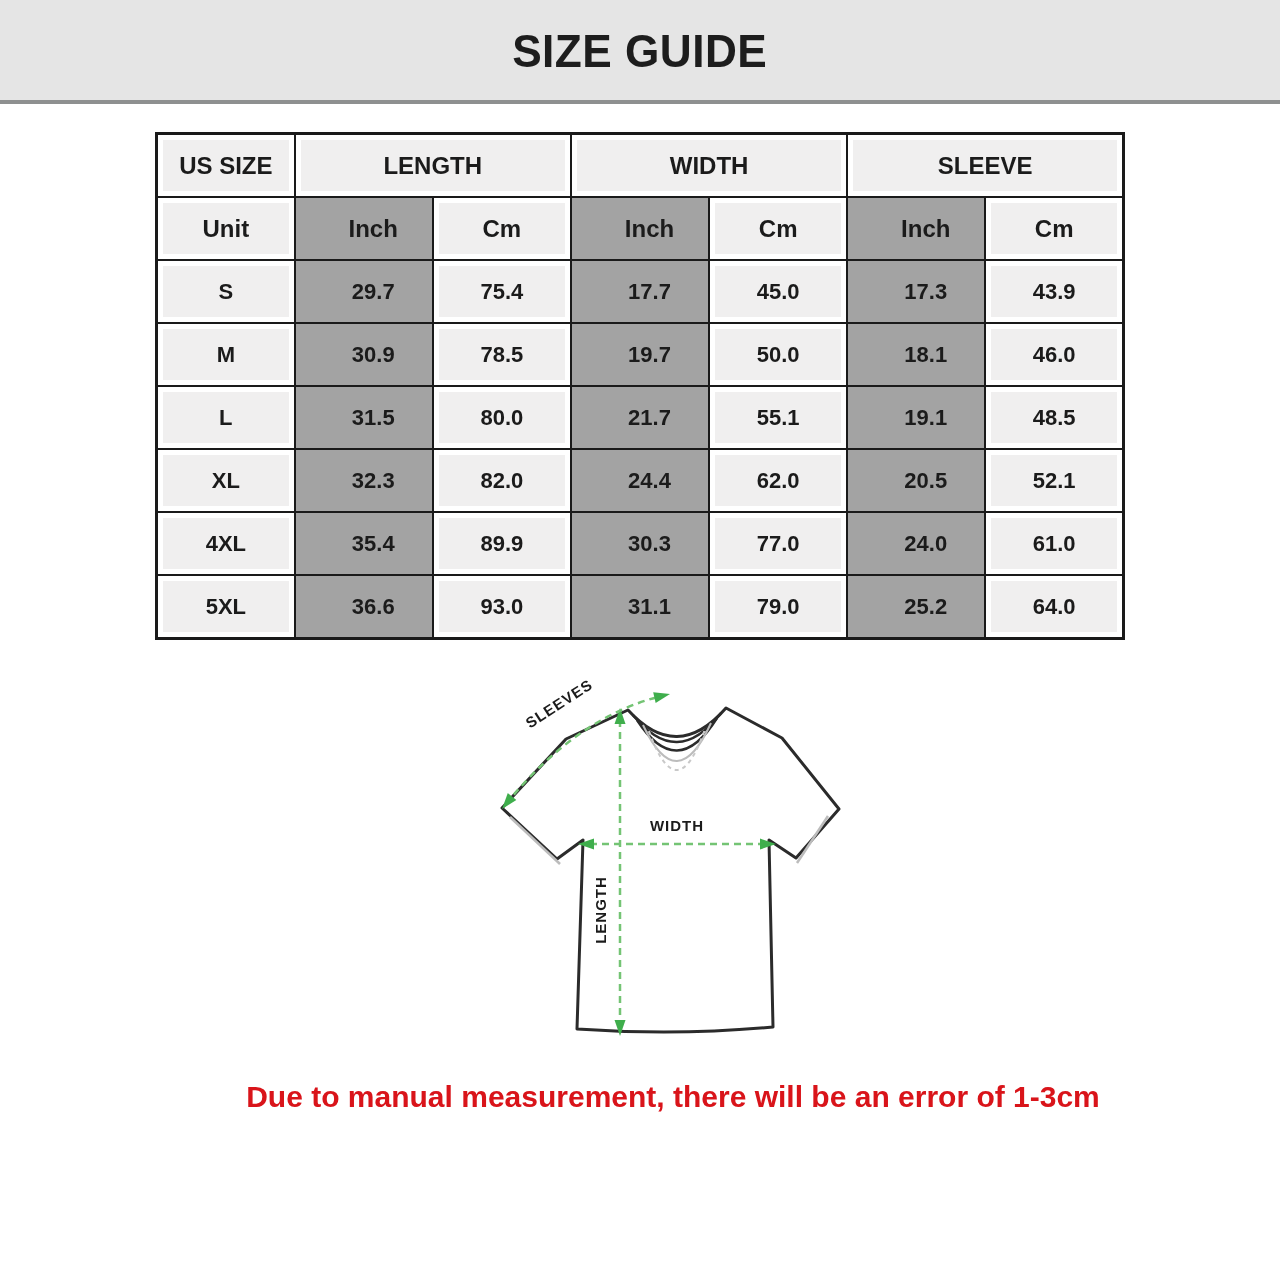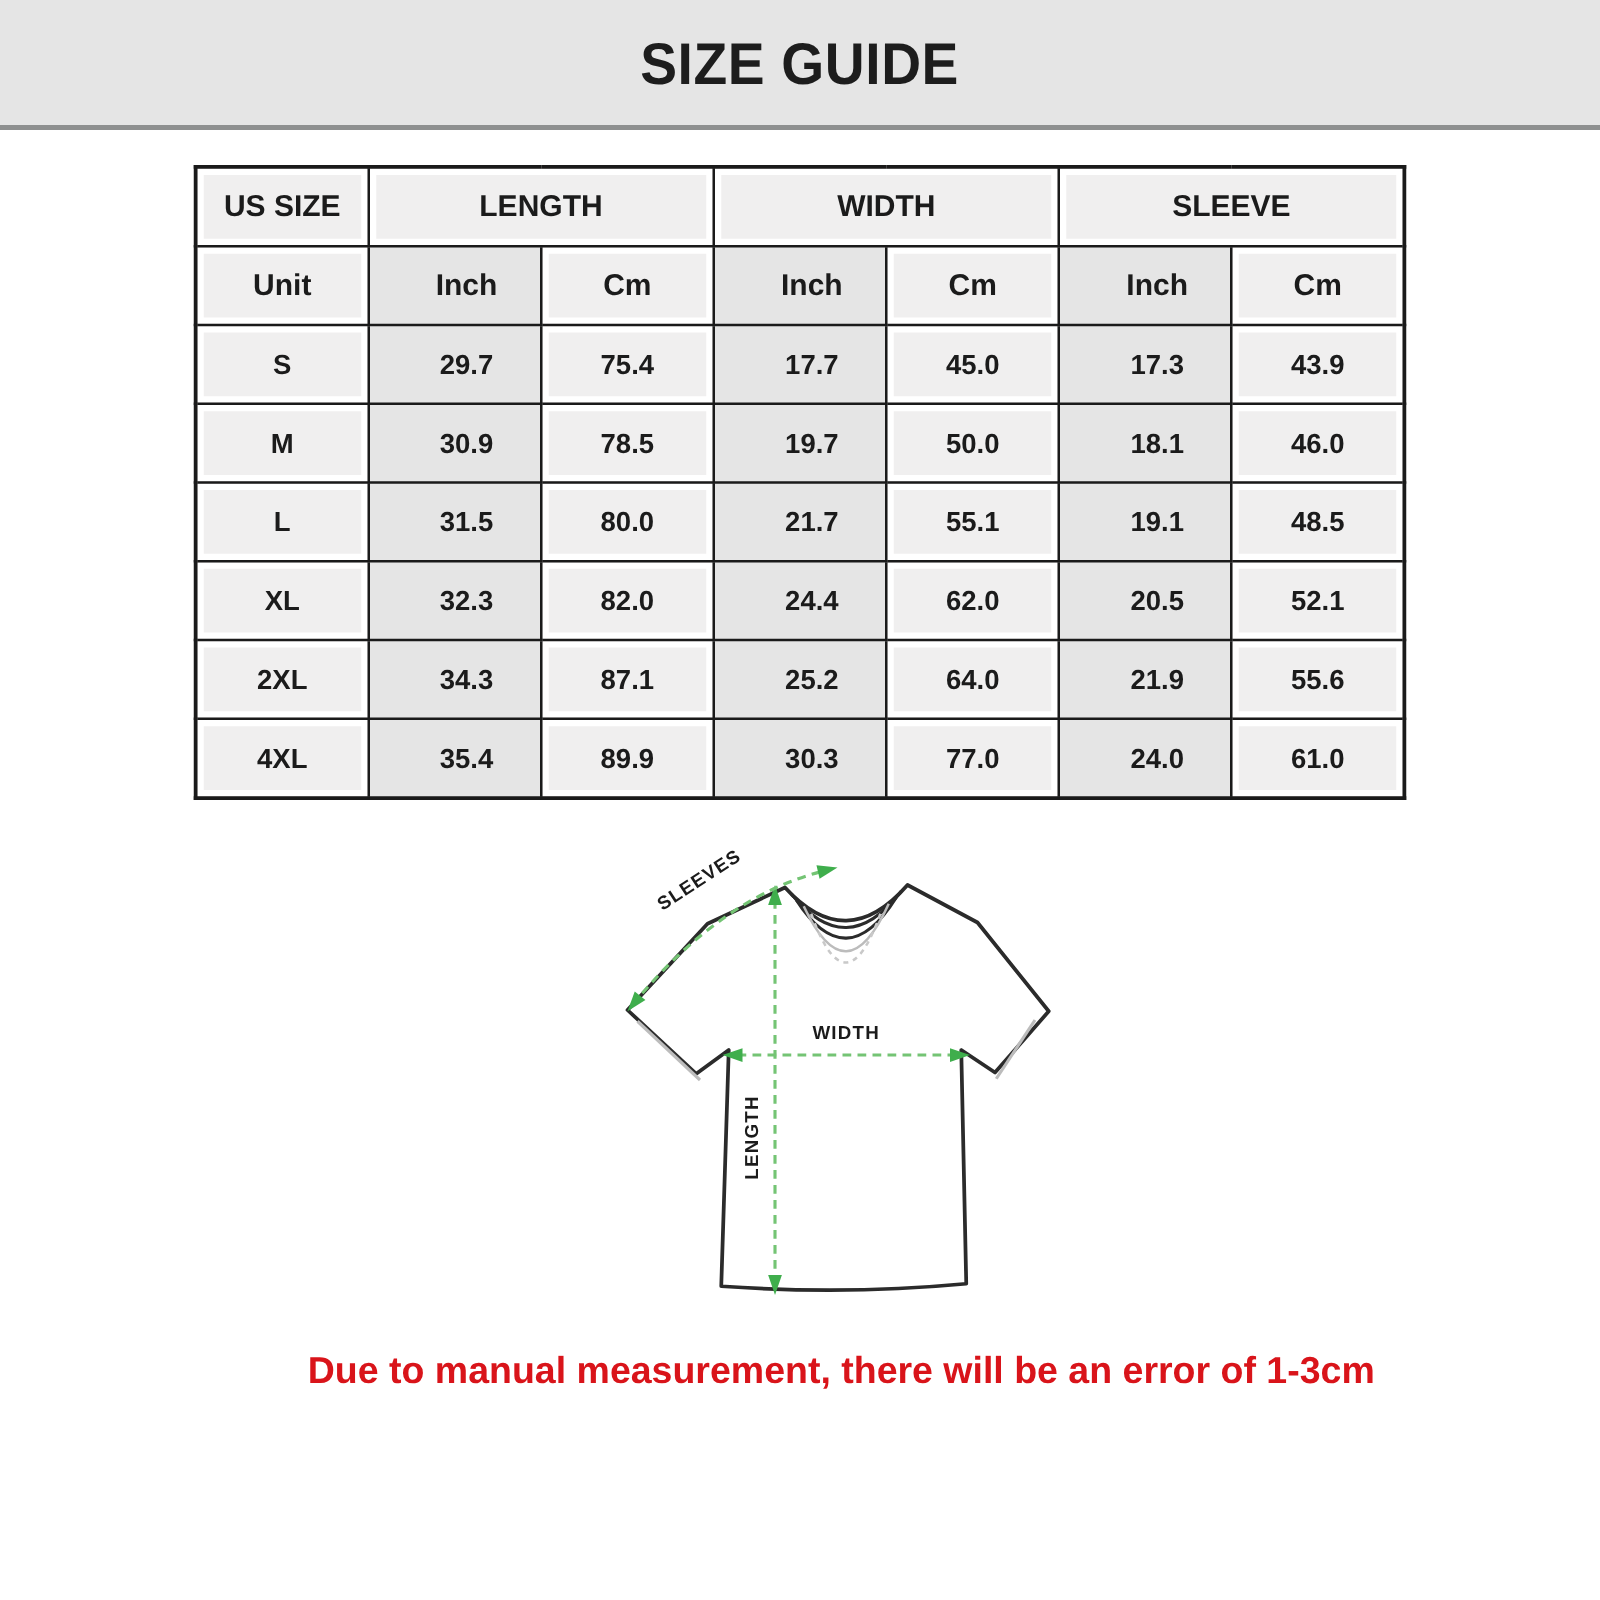--- a/index.html
+++ b/index.html
@@ -20,21 +20,21 @@
   table.size-table{
     border-collapse:collapse;table-layout:fixed;
     width:970px;margin:28px auto 0;border:3px solid #1a1a1a;
   }
   .size-table th,.size-table td{
     border:2px solid #1a1a1a;height:61px;padding:0;
     text-align:center;vertical-align:middle;
     font-size:22px;font-weight:bold;color:#1b1b1b;
   }
   .size-table .c-gray{background:#f0efef;box-shadow:inset 0 0 0 5px #ffffff;}
-  .size-table .c-white{background:#e5e5e5;padding-left:19px;}
+  .size-table .c-white{background:#a3a3a3;padding-left:19px;}
   .size-table thead th{font-size:24px;}
   
   .tshirt-figure{
     width:460px;margin:18px auto 0;position:relative;left:50px;
   }
   .tshirt-figure svg{display:block;}
   .diagram-label{
     font-family:"Liberation Sans",sans-serif;font-size:15px;font-weight:bold;
     letter-spacing:1px;fill:#1b1b1b;
   }
@@ -104,36 +104,36 @@
           <tr>
             <th class="c-gray">XL</th>
             <td class="c-white">32.3</td>
             <td class="c-gray">82.0</td>
             <td class="c-white">24.4</td>
             <td class="c-gray">62.0</td>
             <td class="c-white">20.5</td>
             <td class="c-gray">52.1</td>
           </tr>
           <tr>
-            <th class="c-gray">2XL</th>
-            <td class="c-white">34.3</td>
-            <td class="c-gray">87.1</td>
-            <td class="c-white">25.2</td>
-            <td class="c-gray">64.0</td>
-            <td class="c-white">21.9</td>
-            <td class="c-gray">55.6</td>
-          </tr>
-          <tr>
             <th class="c-gray">4XL</th>
             <td class="c-white">35.4</td>
             <td class="c-gray">89.9</td>
             <td class="c-white">30.3</td>
             <td class="c-gray">77.0</td>
             <td class="c-white">24.0</td>
             <td class="c-gray">61.0</td>
+          </tr>
+          <tr>
+            <th class="c-gray">5XL</th>
+            <td class="c-white">36.6</td>
+            <td class="c-gray">93.0</td>
+            <td class="c-white">31.1</td>
+            <td class="c-gray">79.0</td>
+            <td class="c-white">25.2</td>
+            <td class="c-gray">64.0</td>
           </tr>
         </tbody>
     </table>
 
     <figure class="tshirt-figure">
       <svg width="460" height="400" viewBox="0 0 460 400">
 
         <path d="M168 52 L106 81 L42 150 L97 201 L123 182 L117 371
              Q217 378 313 369 L309 182 L336 200 L379 151 L322 80 L266 50
              Q217 106 168 52 Z" fill="#ffffff" stroke="#2b2b2b" stroke-width="3" stroke-linejoin="round"></path>

